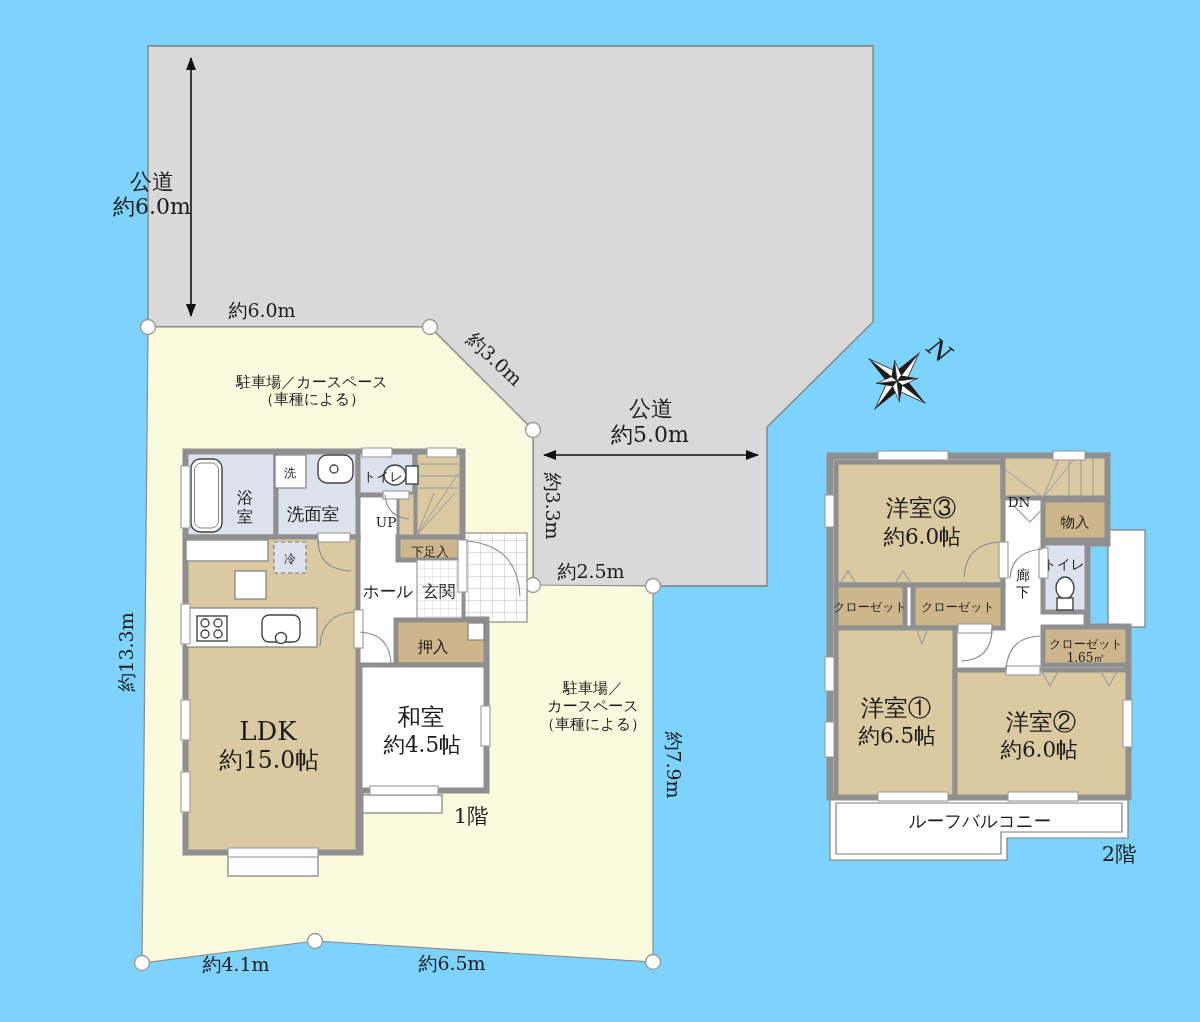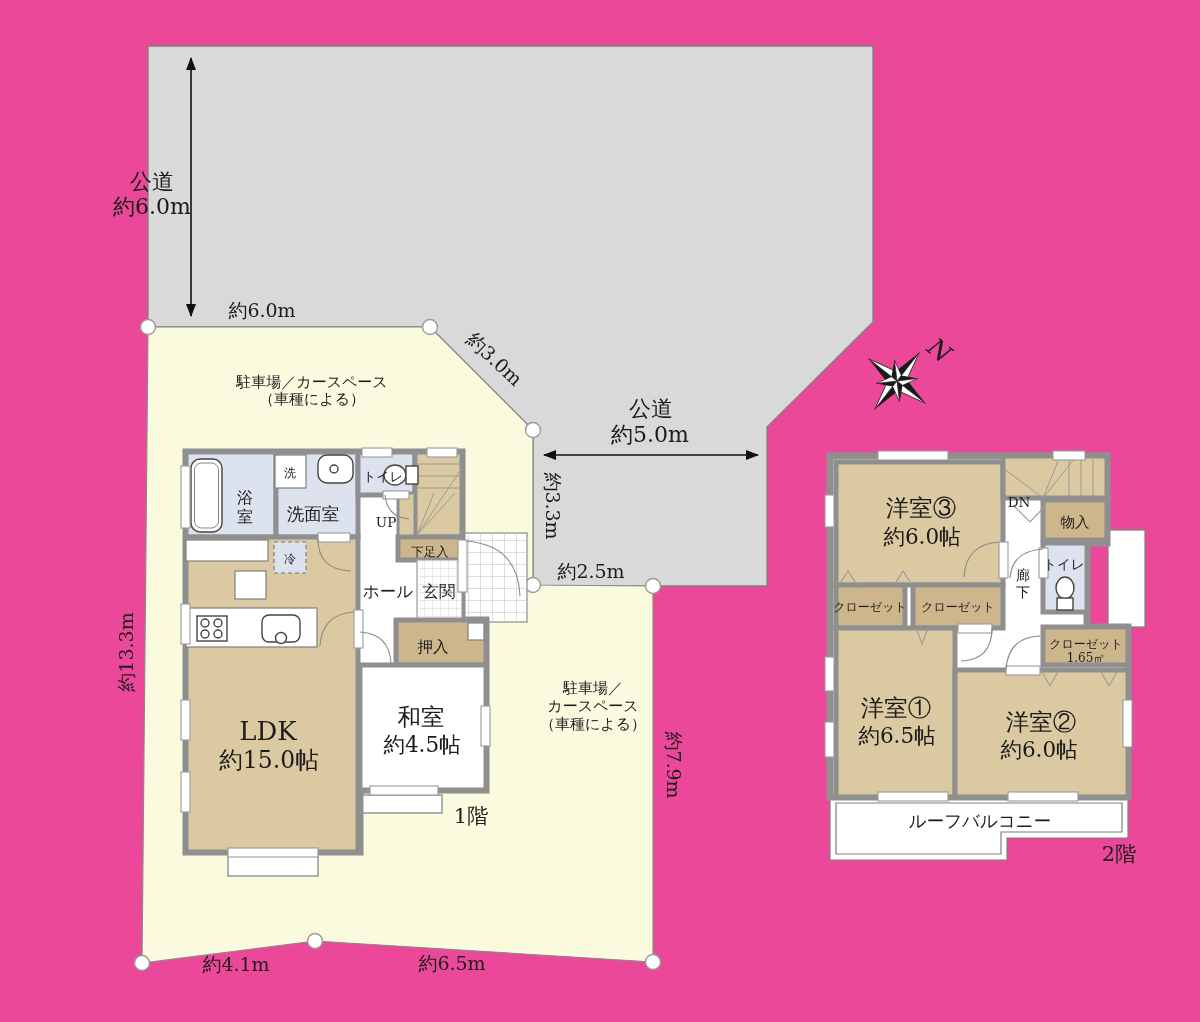--- a/index.html
+++ b/index.html
@@ -1,20 +1,20 @@
 <!DOCTYPE html>
 <html><head>
 <meta charset="utf-8">
 <style>
   :root{
     --road:#d9d9d9; --site:#fafade; --room:#dbc9a1; --closet:#cdb68c;
     --wet:#dde3ee; --wall:#8f8f8f; --thin:#7f7f7f; --ink:#1b1b1b;
   }
   html,body{margin:0;padding:0;background:#ffffff;}
-  .stage{width:1200px;height:1022px;position:relative;background:#ec4899;overflow:hidden;}
+  .stage{width:1200px;height:1022px;position:relative;background:#7dd3fc;overflow:hidden;}
   svg{display:block;}
   text{font-family:"DejaVu Serif","Liberation Serif",serif;fill:var(--ink);}
   .mid{text-anchor:middle;}
   .room{fill:var(--room);stroke:var(--wall);stroke-width:5;}
   .closet{fill:var(--closet);stroke:var(--wall);stroke-width:5;}
   .wet{fill:var(--wet);stroke:var(--wall);stroke-width:5;}
   .fix{fill:#ffffff;stroke:#444;stroke-width:1.4;}
   .thin{fill:none;stroke:var(--thin);stroke-width:1.2;}
   .thinw{fill:#ffffff;stroke:var(--thin);stroke-width:1.2;}
   .win{fill:#ffffff;stroke:#9a9a9a;stroke-width:1.1;}

